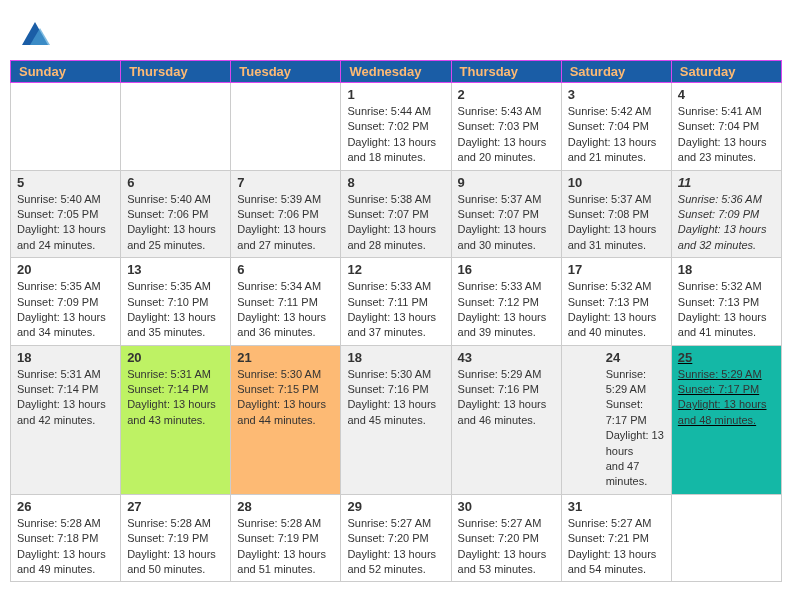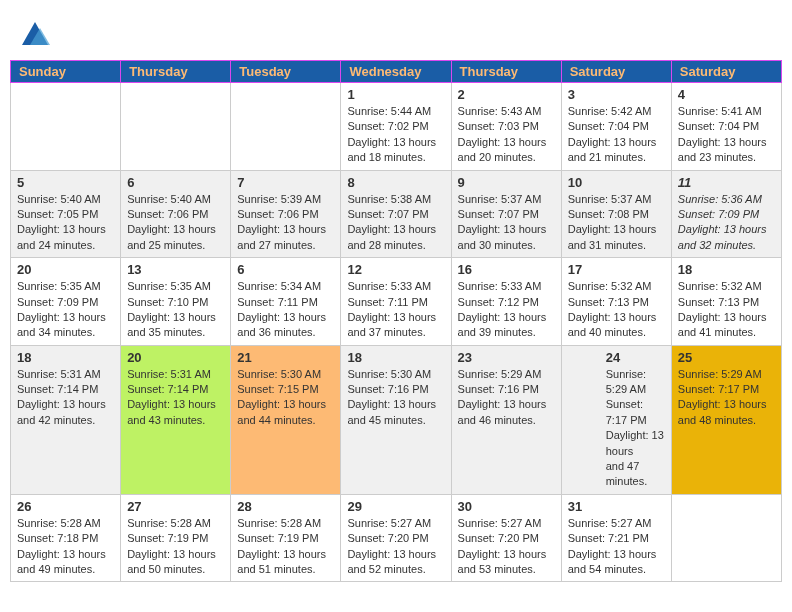--- a/index.html
+++ b/index.html
@@ -219,28 +219,28 @@
         </td>
         <td style="background: #fdba74;">
           <span class="day-number">21</span>
           <div class="day-info">Sunrise: 5:30 AM<br>Sunset: 7:15 PM<br>Daylight: 13 hours<br>and 44 minutes.</div>
         </td>
         <td style="background: rgb(240, 240, 240);">
           <span class="day-number">18</span>
           <div class="day-info">Sunrise: 5:30 AM<br>Sunset: 7:16 PM<br>Daylight: 13 hours<br>and 45 minutes.</div>
         </td>
         <td style="background: rgb(240, 240, 240);">
-          <span class="day-number">23</span>
+          <span class="day-number">43</span>
           <div class="day-info">Sunrise: 5:29 AM<br>Sunset: 7:16 PM<br>Daylight: 13 hours<br>and 46 minutes.</div>
         </td>
         <td style="background: rgb(240, 240, 240); padding-left: 44px;">
           <span class="day-number">24</span>
           <div class="day-info">Sunrise: 5:29 AM<br>Sunset: 7:17 PM<br>Daylight: 13 hours<br>and 47 minutes.</div>
         </td>
-        <td style="background: #eab308;">
+        <td style="background: #14b8a6; text-decoration: underline;">
           <span class="day-number">25</span>
           <div class="day-info">Sunrise: 5:29 AM<br>Sunset: 7:17 PM<br>Daylight: 13 hours<br>and 48 minutes.</div>
         </td>
       </tr>
       <tr>
         <td>
           <span class="day-number">26</span>
           <div class="day-info">Sunrise: 5:28 AM<br>Sunset: 7:18 PM<br>Daylight: 13 hours<br>and 49 minutes.</div>
         </td>
         <td>

